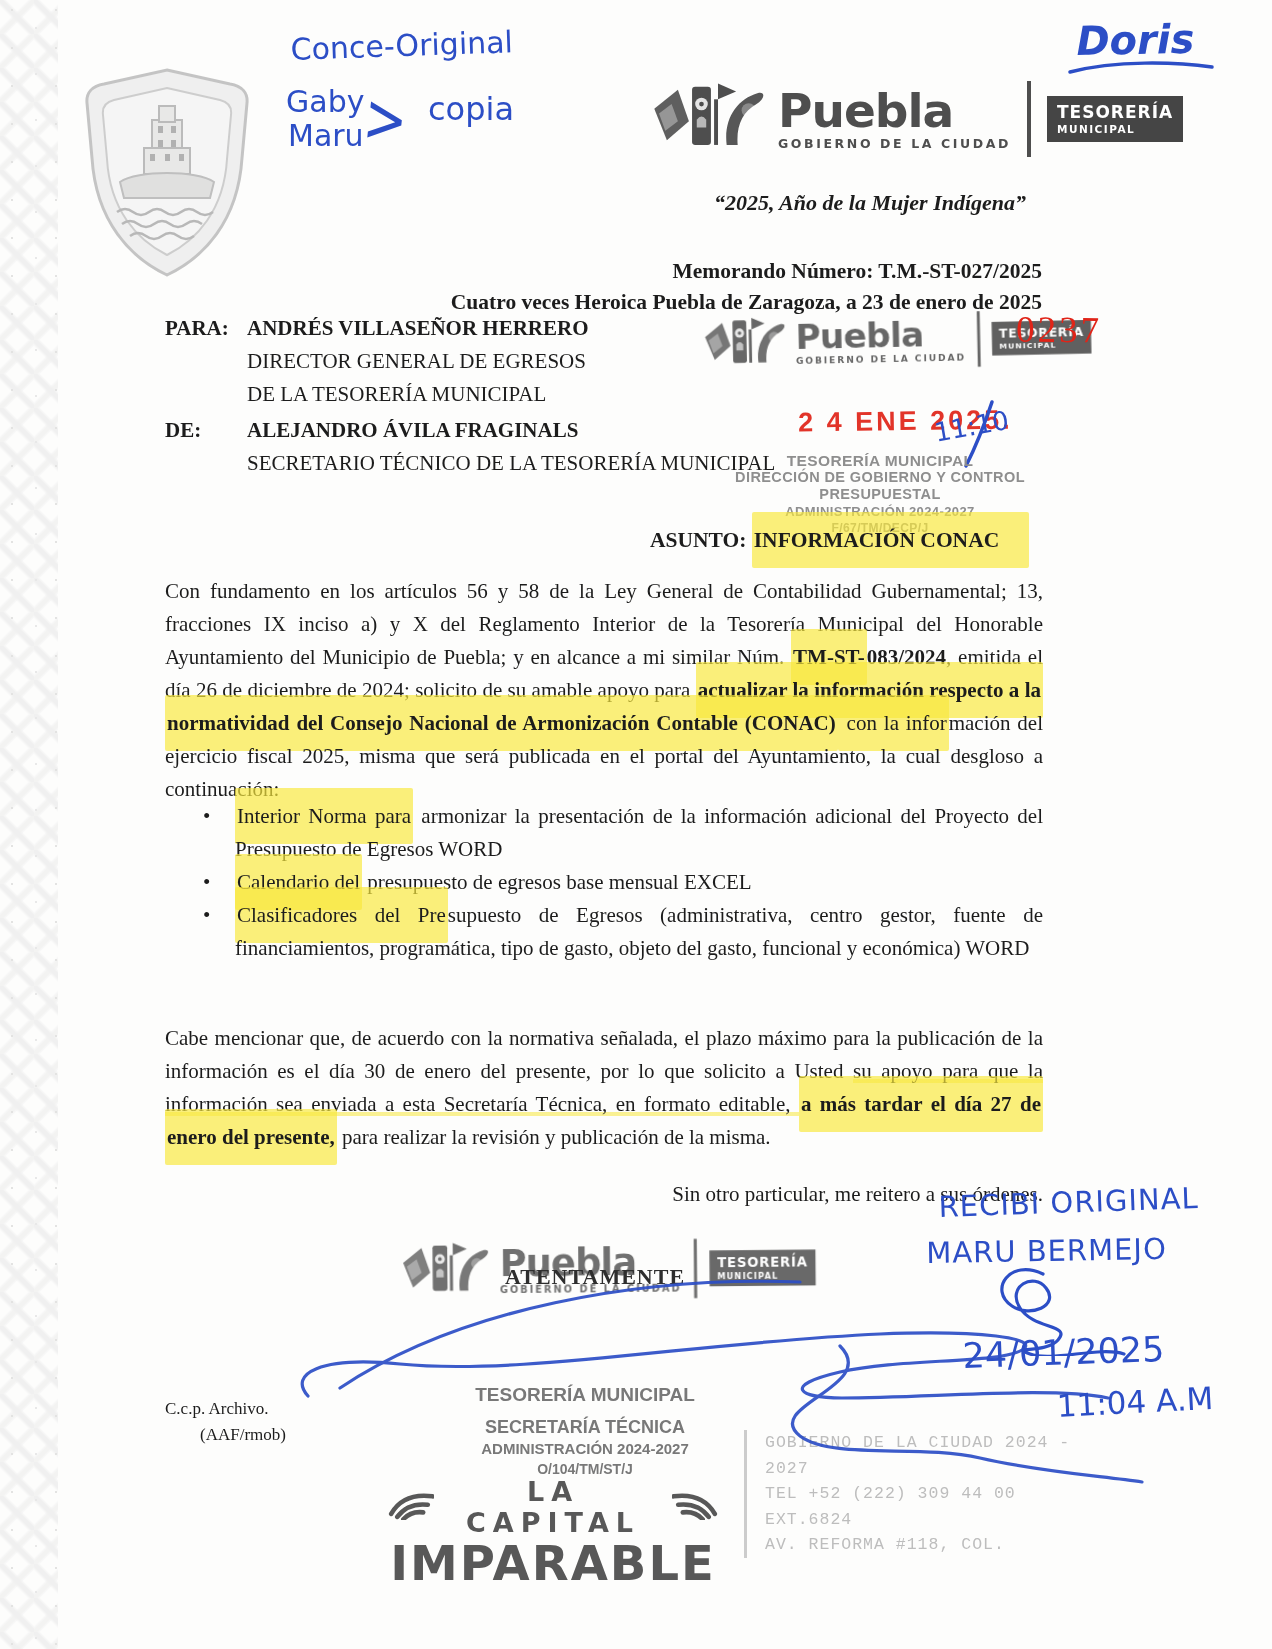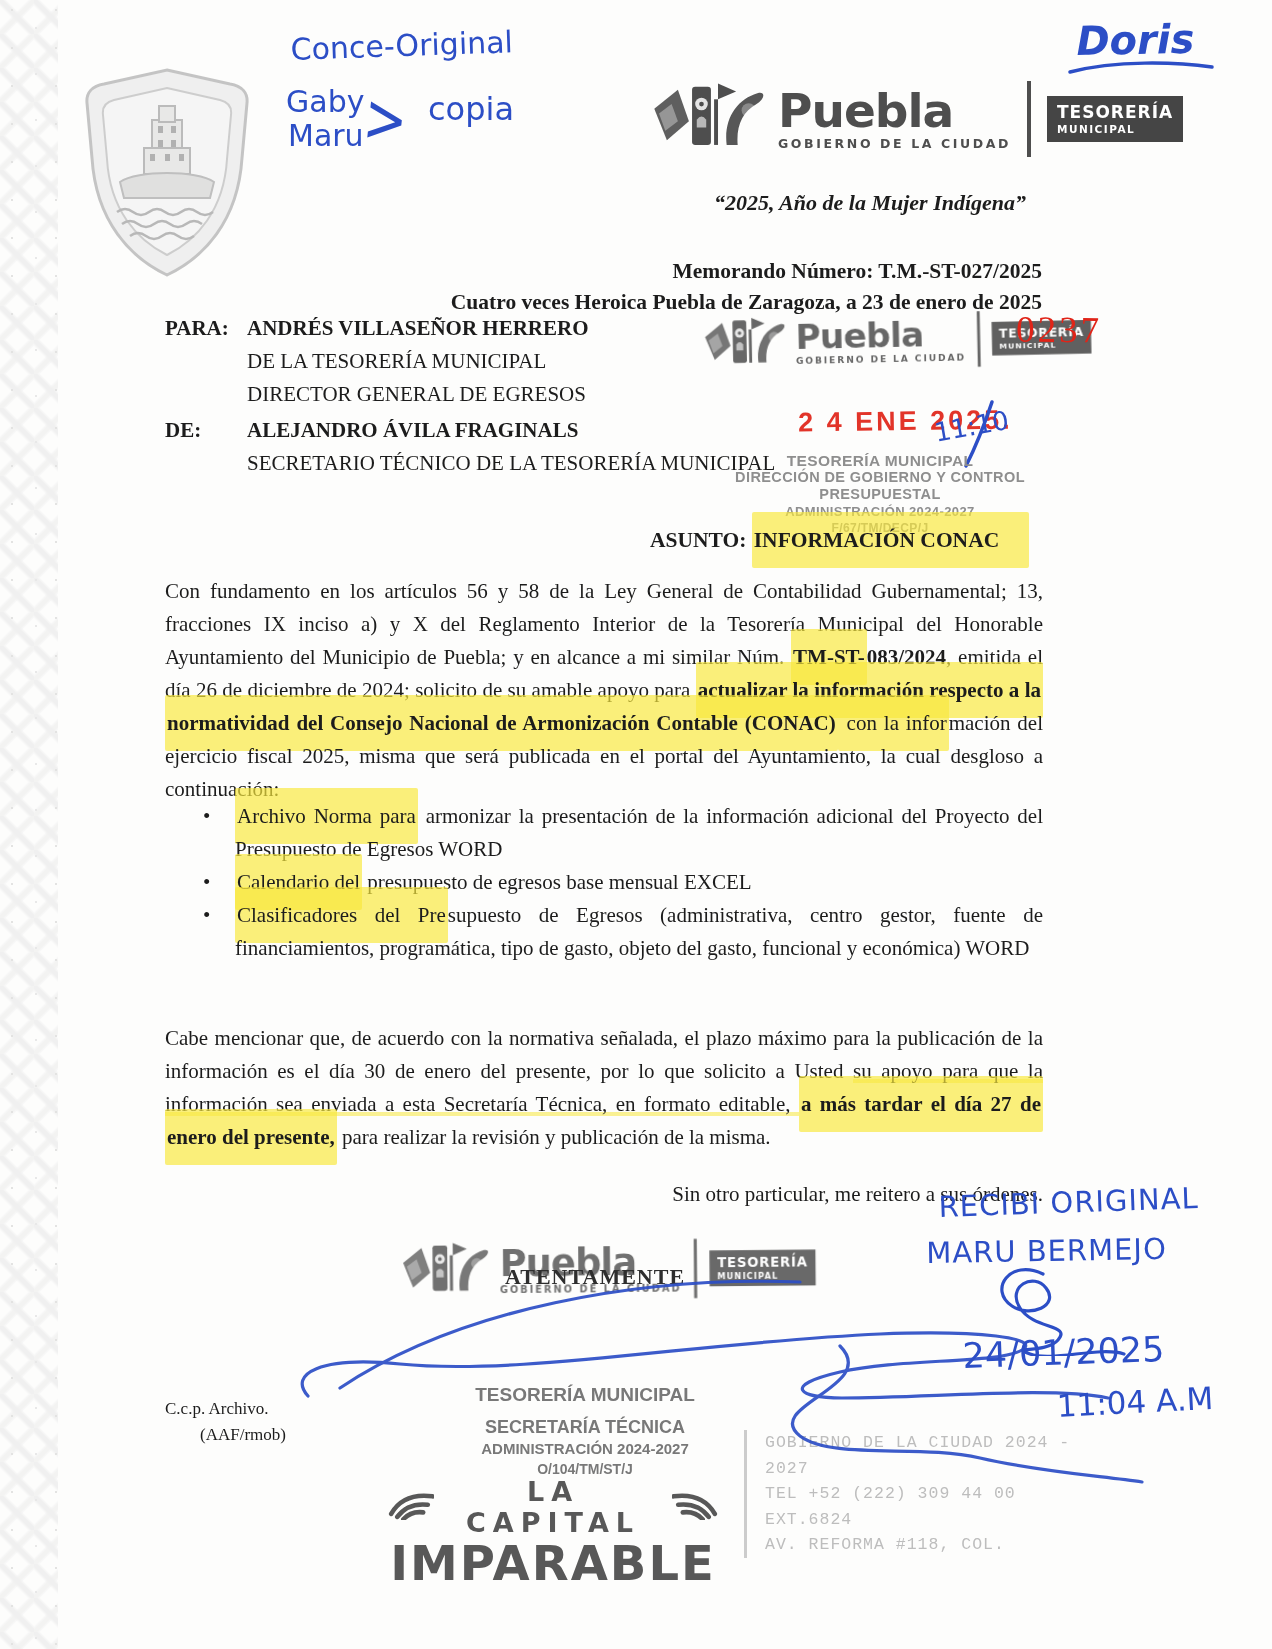--- a/index.html
+++ b/index.html
@@ -190,22 +190,22 @@
   <div class="abs hw doris">Doris</div>
   <div class="abs dorisline">
     <svg width="150" height="18" viewBox="0 0 150 18">
         <path d="M4 14 C50 2 110 4 146 9" fill="none" stroke="#2c4ec6" stroke-width="3.5" stroke-linecap="round"></path>
       </svg>
   </div>
 
   <div class="abs addr lblcol" style="top:312px">PARA:</div>
   <div class="abs addr valcol" style="top:312px">
     <div class="b">ANDRÉS VILLASEÑOR HERRERO</div>
+    <div>DIRECTOR GENERAL DE EGRESOS</div>
     <div>DE LA TESORERÍA MUNICIPAL</div>
-    <div>DIRECTOR GENERAL DE EGRESOS</div>
   </div>
 
   <div class="abs plogo" id="logo-stamp1">
     <span class="icon">
       <svg width="118" height="86" viewBox="0 0 150 105">
           <use href="#sym-skyline"></use>
         </svg>
     </span>
     <span class="brandcol">
       <span class="brand">Puebla</span>
@@ -243,21 +243,21 @@
   <div class="abs subject">
     <span>ASUNTO: </span><span class="hl hl-tail">INFORMACIÓN CONAC</span>
   </div>
 
   <div class="abs para" id="p1">
     <span>Con fundamento en los artículos 56 y 58 de la Ley General de Contabilidad Gubernamental; 13, fracciones IX inciso a) y X del Reglamento Interior de la Tesorería Municipal del Honorable Ayuntamiento del Municipio de Puebla; y en alcance a mi similar Núm. </span><span class="b hl">TM-ST-</span><span class="b">083/2024</span><span>, emitida el día 26 de diciembre de 2024; solicito de su amable apoyo para </span><span class="b hl">actualizar la información respecto a la normatividad del Consejo Nacional de Armonización Contable (CONAC)</span><span class="hl"> con la infor</span><span>mación del ejercicio fiscal 2025, misma que será publicada en el portal del Ayuntamiento, la cual desgloso a continuación:</span>
   </div>
 
   <div class="abs para" id="bullets">
     <ul class="blist">
-      <li><span class="hl">Archivo Norma para</span><span> armonizar la presentación de la información adicional del Proyecto del Presupuesto de Egresos WORD</span></li>
+      <li><span class="hl">Interior Norma para</span><span> armonizar la presentación de la información adicional del Proyecto del Presupuesto de Egresos WORD</span></li>
       <li><span class="hl">Calendario del</span><span> presupuesto de egresos base mensual EXCEL</span></li>
       <li><span class="hl">Clasificadores del Pre</span><span>supuesto de Egresos (administrativa, centro gestor, fuente de financiamientos, programática, tipo de gasto, objeto del gasto, funcional y económica) WORD</span></li>
     </ul>
   </div>
 
   <div class="abs para" id="p2">
     <span>Cabe mencionar que, de acuerdo con la normativa señalada, el plazo máximo para la publicación de la información es el día 30 de enero del presente, por lo que solicito a Usted </span><span class="hl-under">su apoyo para que la información sea enviada a esta Secretaría Técnica, en formato editable, </span><span class="b hl">a más tardar el día 27 de enero del presente,</span><span> para realizar la revisión y publicación de la misma.</span>
   </div>
 
   <div class="abs para" id="closing">Sin otro particular, me reitero a sus órdenes.</div>

